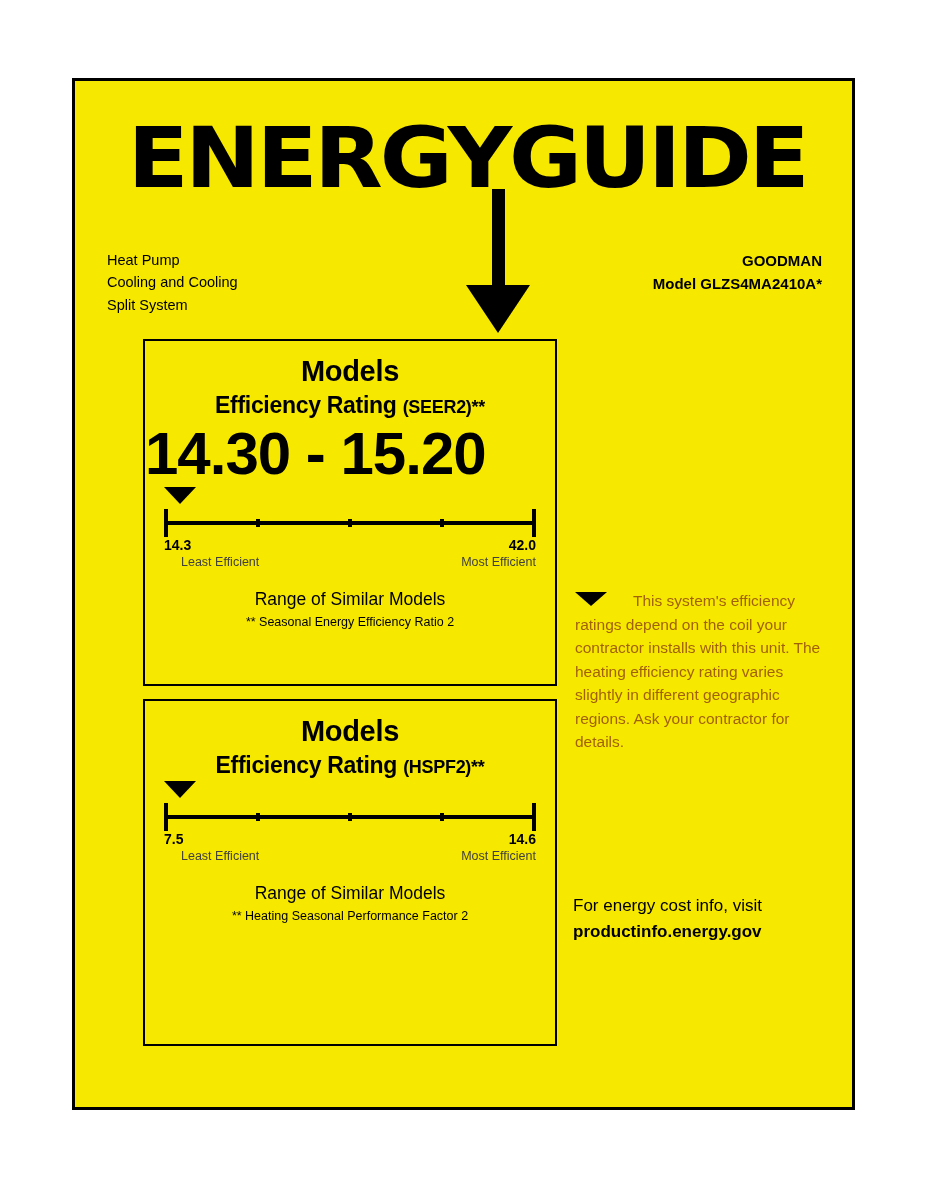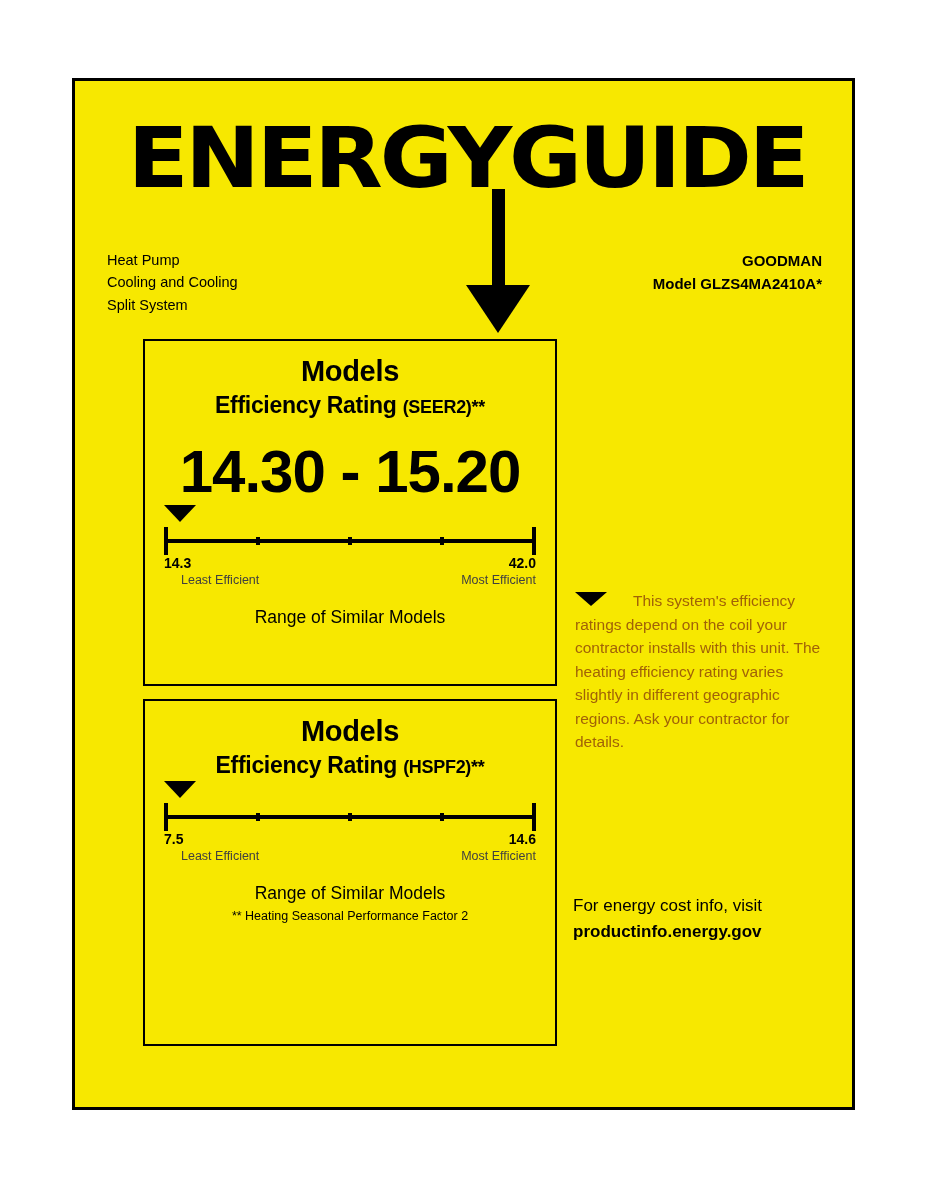--- a/index.html
+++ b/index.html
@@ -138,27 +138,26 @@
     font-weight: bold;
     color: #000;
     margin-top: 4px;
     letter-spacing: -0.3px;
   }
   .rb-subtitle .metric {
     font-size: 18px;
     text-align: center;
   }
   .rb-value {
-    text-align: center;
     font-size: 60px;
     font-weight: bold;
     color: #000;
     letter-spacing: -1px;
     line-height: 1.05;
-    margin-top: 21px;
+    margin-top: 3px;
   }
 
   
   .scale-wrap {
     position: relative;
     margin: 0 auto;
     width: 372px;
     height: 96px;
   }
   .marker {
@@ -308,20 +307,21 @@
       <div class="tick small" style="left:92px;"></div>
       <div class="tick small" style="left:184px;"></div>
       <div class="tick small" style="left:276px;"></div>
       <div class="num-left">14.3</div>
       <div class="num-right">42.0</div>
       <div class="eff-left">Least Efficient</div>
       <div class="eff-right">Most Efficient</div>
     </div>
 
     <div class="range-text">Range of Similar Models</div>
+    <div class="footnote">** Seasonal Energy Efficiency Ratio 2</div>
   </div>
 
   <div class="rating-box" id="heating-box">
     <div class="rb-title">Models</div>
     <div class="rb-subtitle">
       <span>Efficiency Rating</span>
       <span class="metric">(HSPF2)**</span>
     </div>
 
     <div class="scale-wrap">

